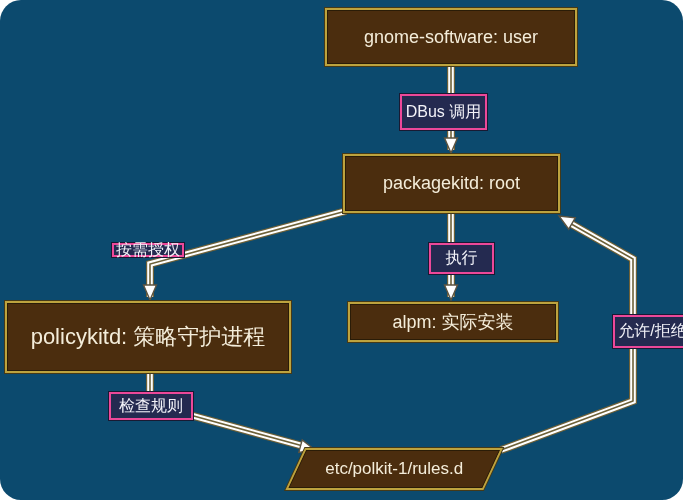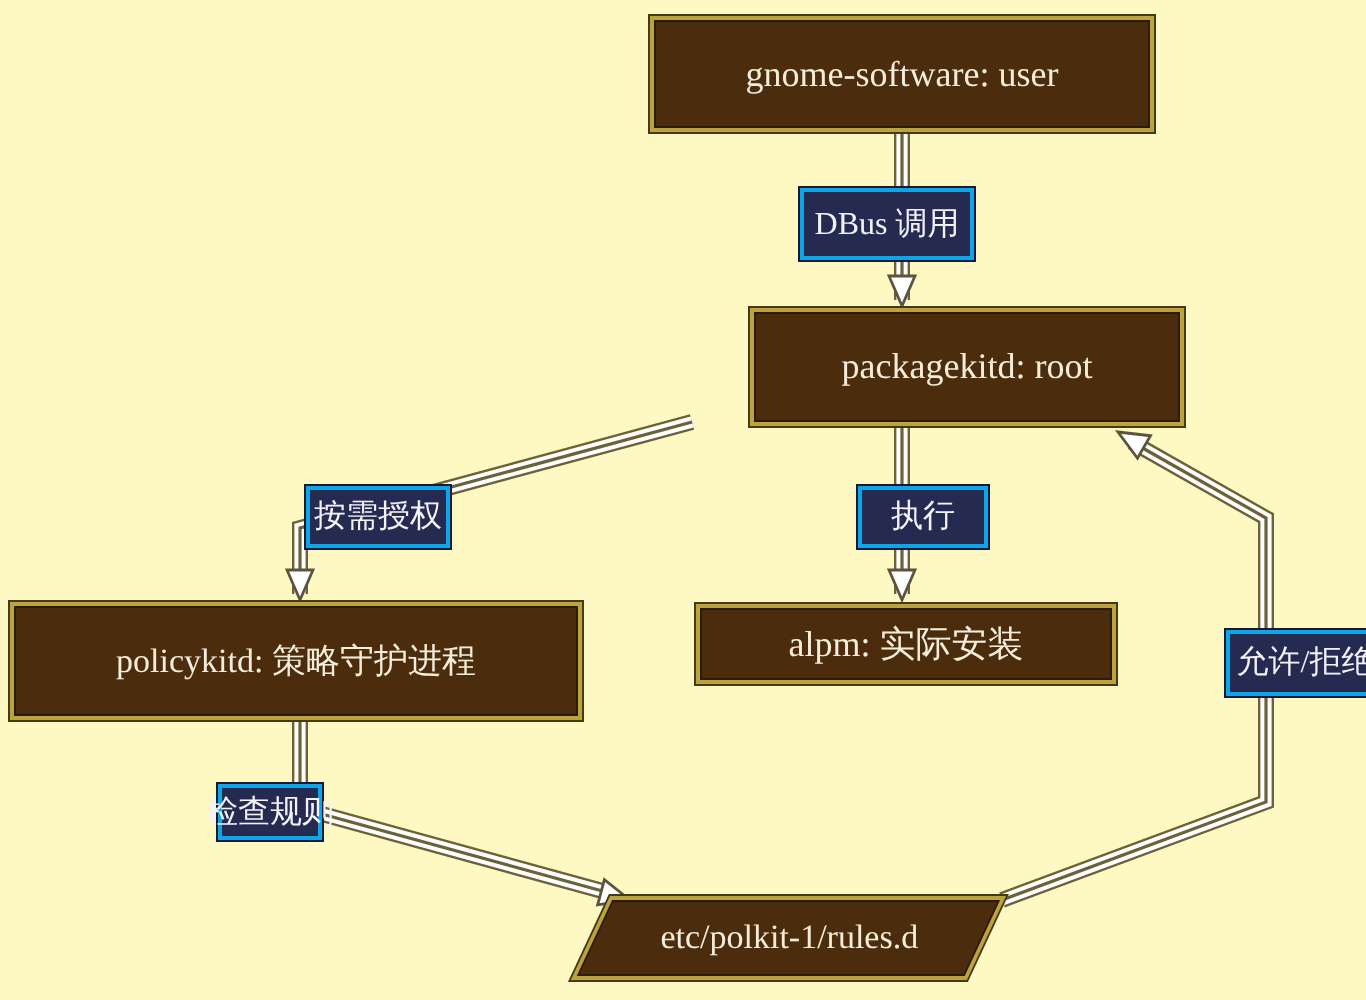--- a/index.html
+++ b/index.html
@@ -1,22 +1,23 @@
 <!DOCTYPE html>
 <html><head>
 <meta charset="utf-8">
 <style>
   html, body { margin: 0; padding: 0; background: #ffffff; }
   #canvas {
     position: relative;
     width: 683px;
     height: 500px;
-    background: #fef9c3;
+    background: #0c4a6e;
     overflow: hidden;
-    font-family: Liberation Serif, serif;
+    font-family: Liberation Sans, sans-serif;
+    border-radius: 21px;
   }
   #edge-layer {
     position: absolute;
     left: 0; top: 0;
     width: 683px; height: 500px;
     z-index: 1;
   }
   .edge-outline { fill: none; stroke: #6e6138; stroke-width: 8; stroke-linejoin: miter; }
   .edge-white   { fill: none; stroke: #ffffff; stroke-width: 5.6; stroke-linejoin: miter; }
   .edge-center  { fill: none; stroke: #6e6138; stroke-width: 1.6; stroke-linejoin: miter; }
@@ -42,21 +43,21 @@
     font-size: 17px;
   }
   .node.skewed .unskew {
     display: inline-block;
     transform: skewX(25deg);
   }
   .elabel {
     position: absolute;
     box-sizing: border-box;
     background: #242a50;
-    border: 2px solid #0ea5e9;
+    border: 2px solid #ec4899;
     box-shadow: 0 0 0 1px #181a33;
     color: #f2f2f8;
     font-size: 16px;
     display: flex;
     align-items: center;
     justify-content: center;
     z-index: 3;
     white-space: nowrap;
   }
 </style>
@@ -99,33 +100,33 @@
 
     <polygon class="arrowhead" points="0,0 -6.5,-15 6.5,-15" transform="translate(451,153)"></polygon>
     <polygon class="arrowhead" points="0,0 -6.5,-15 6.5,-15" transform="translate(150,300)"></polygon>
     <polygon class="arrowhead" points="0,0 -6.5,-15 6.5,-15" transform="translate(451,300)"></polygon>
     <polygon class="arrowhead" points="0,0 -6.5,-15 6.5,-15" transform="translate(315,450) rotate(-75)"></polygon>
     <polygon class="arrowhead" points="0,0 -6.5,-15 6.5,-15" transform="translate(559,216) rotate(120)"></polygon>
   </svg>
 
   <div class="node" style="left:325px; top:8px; width:252px; height:58px;">gnome-software: user</div>
 
-  <div class="node" style="left:343px; top:154px; width:217px; height:59px;margin-left:32px;">packagekitd: root</div>
+  <div class="node" style="left:343px; top:154px; width:217px; height:59px;">packagekitd: root</div>
 
-  <div class="node" style="left:5px; top:301px; width:286px; height:59px; font-size:17px;">policykitd: 策略守护进程</div>
+  <div class="node" style="left:5px; top:301px; width:286px; height:72px; font-size:22px;">policykitd: 策略守护进程</div>
 
   <div class="node" style="left:348px; top:302px; width:210px; height:40px;">alpm: 实际安装</div>
 
   <div class="node skewed" style="left:305px; top:448px; width:198px; height:42px;">
     <span class="unskew">etc/polkit-1/rules.d</span>
   </div>
 
   <div class="elabel" style="left:400px; top:94px; width:87px; height:36px;">DBus 调用</div>
 
-  <div class="elabel" style="left:112px; top:243px; width:72px; height:31px;margin-left:41px;">按需授权</div>
+  <div class="elabel" style="left:112px; top:243px; width:72px; height:14px;">按需授权</div>
 
   <div class="elabel" style="left:429px; top:243px; width:65px; height:31px;">执行</div>
 
-  <div class="elabel" style="left:109px; top:392px; width:52px; height:28px;">检查规则</div>
+  <div class="elabel" style="left:109px; top:392px; width:84px; height:28px;">检查规则</div>
 
   <div class="elabel" style="left:592px; top:315px; width:79px; height:33px;margin-left:21px;">允许/拒绝</div>
 
 </div>
 
 </body></html>

